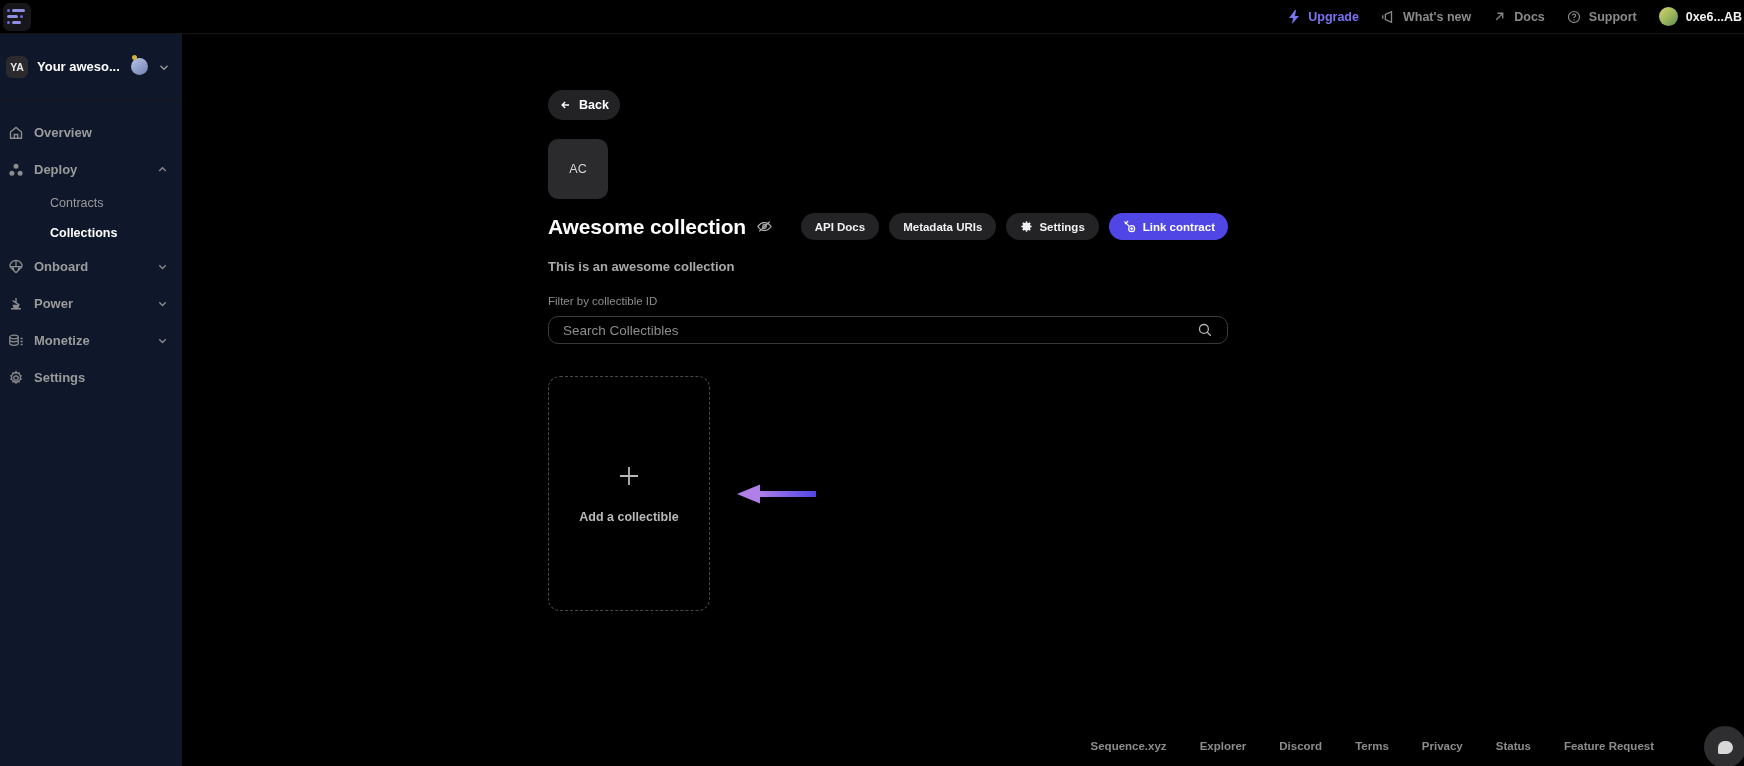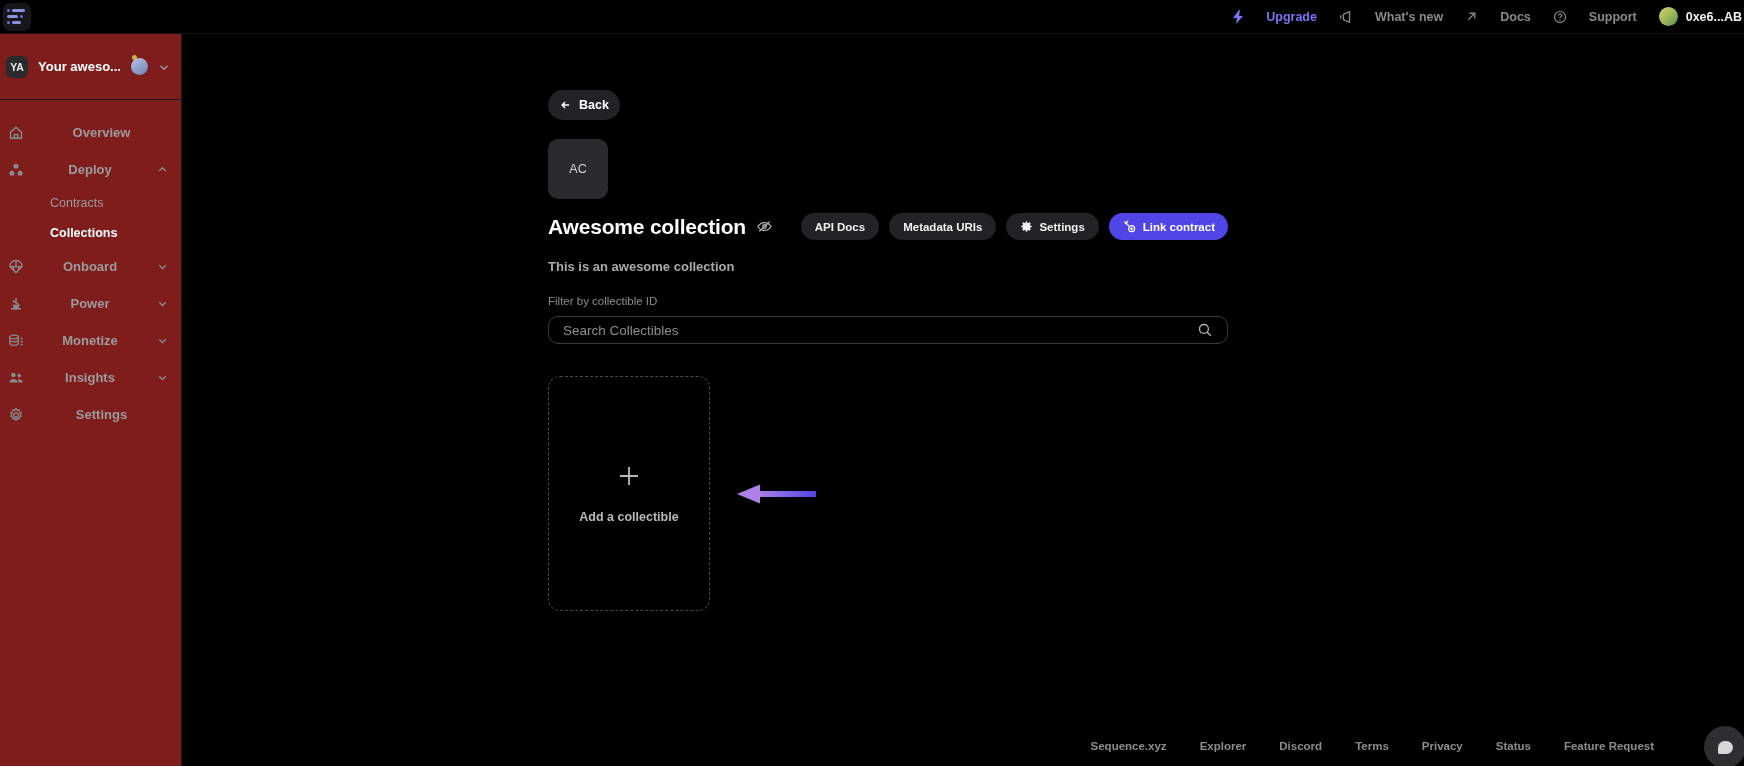--- a/index.html
+++ b/index.html
@@ -28,41 +28,41 @@
   .logo-bar { height: 3px; border-radius: 2px; background: #8f8fe0; }
   .logo-bar.a { width: 13px; }
   .logo-bar.b { width: 9px; }
   .logo-bar.c { width: 11px; }
 
   .top-right {
     margin-left: auto; display: flex; align-items: center;
     gap: 22px; padding-right: 2px; height: 34px;
   }
   .top-link {
-    display: flex; align-items: center; gap: 22px;
+    display: flex; align-items: center; gap: 8px;
     font-size: 12.5px; font-weight: bold; color: #8a8a8a;
     cursor: pointer; white-space: nowrap;
   }
   .top-link.upgrade { color: #7b74f2; }
   .top-link svg { display: block; }
   .wallet {
     display: flex; align-items: center; gap: 8px;
     font-size: 12.5px; font-weight: bold; color: #f2f2f2;
     cursor: pointer; white-space: nowrap;
   }
   .wallet-avatar {
     width: 19px; height: 19px; border-radius: 50%;
     background: linear-gradient(135deg, #d8cf6a 0%, #9fb95a 50%, #5a8a5a 100%);
     flex: none;
   }
 
   
   .sidebar {
     position: absolute; top: 34px; left: 0; width: 182px; height: 732px;
-    background: #7f1d1d; border-right: 1px solid #18181a; text-align: center;
+    background: #0f172a; border-right: 1px solid #18181a;
   }
   .org-row {
     height: 66px; display: flex; align-items: center;
     padding: 0 10px 0 6px; gap: 9px;
     border-bottom: 1px solid #18181a; cursor: pointer;
   }
   .org-badge {
     width: 22px; height: 22px; border-radius: 6px; background: #2b2b2e;
     color: #e9e9e9; font-size: 10.5px; font-weight: bold;
     display: flex; align-items: center; justify-content: center; flex: none;
@@ -307,32 +307,20 @@
           <path d="M1.8 4v3c0 1 1.9 1.8 4.2 1.8S10.2 8 10.2 7V4"></path>
           <path d="M1.8 7.6v3c0 1 1.9 1.8 4.2 1.8s4.2-.8 4.2-1.8v-3"></path>
           <path d="M12.6 5.5h2M12.6 8.5h2M12.6 11.5h2"></path>
         </svg>
       <span class="nav-label">Monetize</span>
       <svg class="chev-sm" width="13" height="13" viewBox="0 0 16 16" fill="none" stroke="currentColor" stroke-width="1.6">
           <path d="M4 6.5L8 10.5 12 6.5"></path>
         </svg>
     </div>
 
-    <div class="nav-item">
-      <svg class="nav-icon" viewBox="0 0 16 16" fill="currentColor">
-          <circle cx="5.4" cy="5" r="2.2"></circle>
-          <circle cx="11.2" cy="5.6" r="1.8"></circle>
-          <path d="M1.3 12.6c0-2.2 1.8-3.6 4.1-3.6s4.1 1.4 4.1 3.6H1.3z"></path>
-          <path d="M10.4 9.3c2 .1 4.3 1 4.3 3.3h-4.1c0-1.3-.4-2.4-1-3.1l.8-.2z"></path>
-        </svg>
-      <span class="nav-label">Insights</span>
-      <svg class="chev-sm" width="13" height="13" viewBox="0 0 16 16" fill="none" stroke="currentColor" stroke-width="1.6">
-          <path d="M4 6.5L8 10.5 12 6.5"></path>
-        </svg>
-    </div>
 
     <div class="nav-item">
       <svg class="nav-icon" viewBox="0 0 16 16" fill="none" stroke="currentColor" stroke-width="1.3">
           <circle cx="8" cy="8" r="2.2"></circle>
           <path d="M8 1.6l1 1.7 1.9-.5.5 1.9 1.7 1-1 1.7 1 1.7-1.7 1-.5 1.9-1.9-.5-1 1.7-1-1.7-1.9.5-.5-1.9-1.7-1 1-1.7-1-1.7 1.7-1 .5-1.9 1.9.5 1-1.7z"></path>
         </svg>
       <span class="nav-label">Settings</span>
     </div>
 
   </div>

